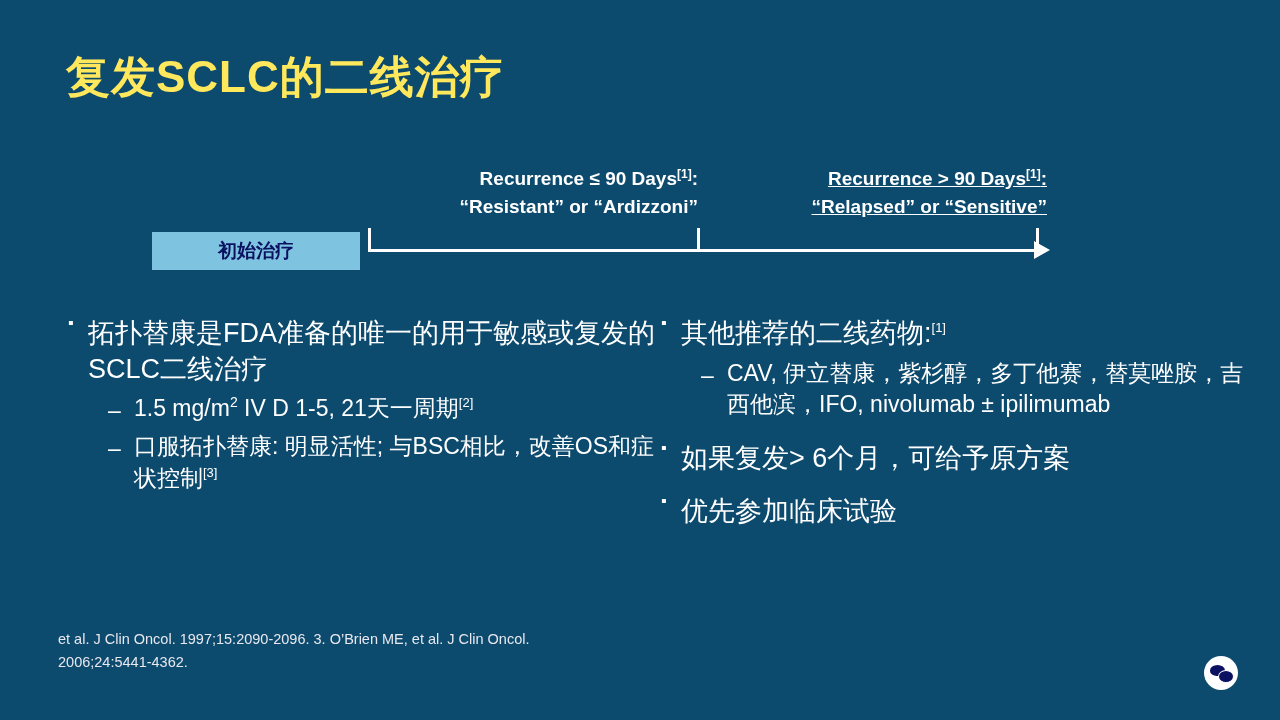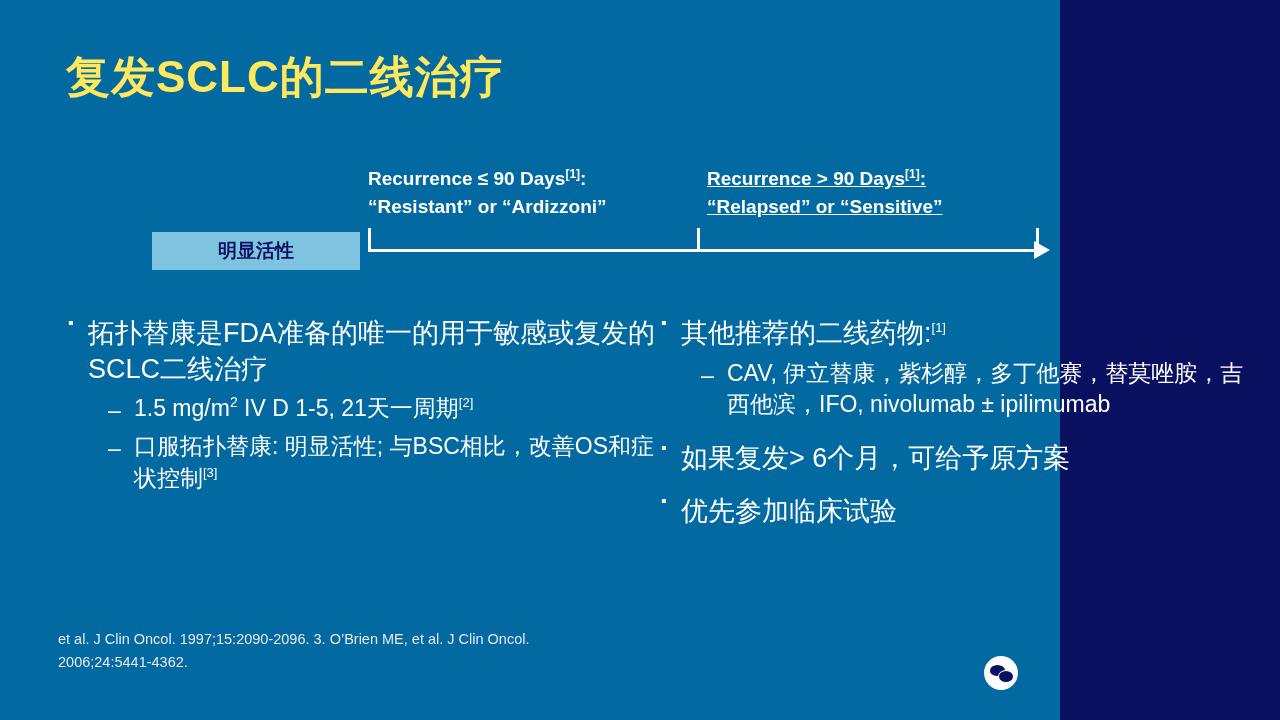--- a/index.html
+++ b/index.html
@@ -9,42 +9,42 @@
   body {
     width: 1280px;
     height: 720px;
     background: #0a1060;
     font-family: "Liberation Sans", sans-serif;
     overflow: hidden;
     position: relative;
   }
   .slide {
     position: relative;
-    width: 1060px;
+    width: 1280px;
     height: 720px;
-    background: #0369a1;
+    background: #0c4a6e;
   }
   .title {
     position: absolute;
     left: 66px;
     top: 48px;
     font-size: 44px;
     font-weight: bold;
     color: #ffe85c;
     letter-spacing: 1px;
     white-space: nowrap;
   }
 
   
   .tl-label {
     position: absolute;
     color: #ffffff;
     font-size: 19px;
     font-weight: bold;
-    text-align: left;
+    text-align: right;
     line-height: 1.45;
   }
   .tl-label .sup {
     font-size: 12px;
     vertical-align: super;
   }
   #tl-left {
     left: 368px;
     top: 165px;
     width: 330px;
@@ -220,21 +220,21 @@
   <div class="tl-label" id="tl-left">
     <span>Recurrence ≤ 90 Days</span><span class="sup">[1]</span><span>:</span><br>
     <span>“Resistant” or “Ardizzoni”</span>
   </div>
 
   <div class="tl-label" id="tl-right">
     <span>Recurrence &gt; 90 Days</span><span class="sup">[1]</span><span>:</span><br>
     <span>“Relapsed” or “Sensitive”</span>
   </div>
 
-  <div class="init-box">明显活性</div>
+  <div class="init-box">初始治疗</div>
 
   <div class="axis-line"></div>
   <div class="axis-head"></div>
   <div class="tick" id="tick1"></div>
   <div class="tick" id="tick2"></div>
   <div class="tick" id="tick3"></div>
 
   <div class="col" id="col-left">
     <div class="bullet-row">
       <div class="bullet-mark">▪</div>

